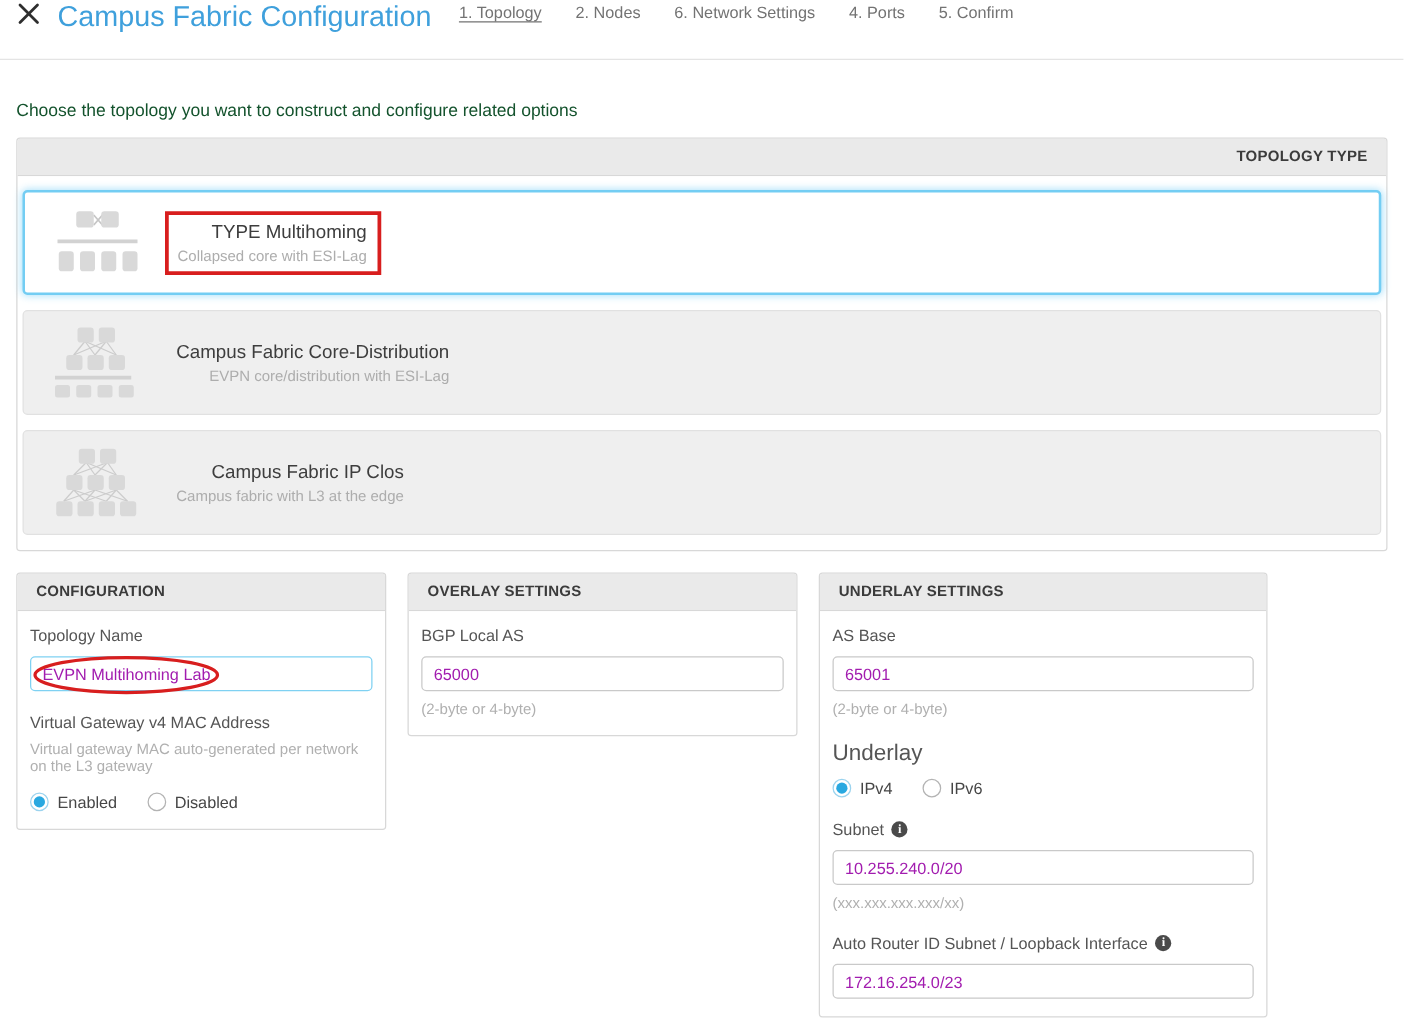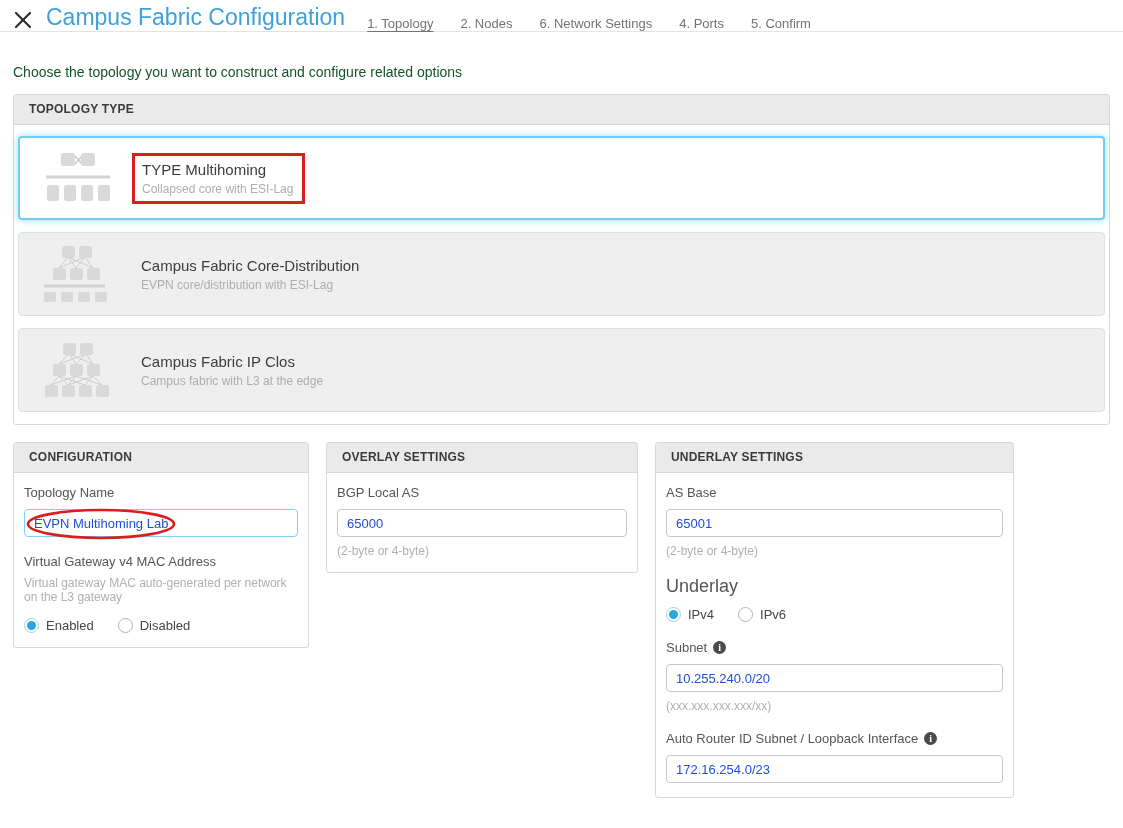--- a/index.html
+++ b/index.html
@@ -8,21 +8,21 @@
     font-family:"Liberation Sans","DejaVu Sans",sans-serif;
     color:#3c3c3c;
   }
   .viewport {
     position:relative; width:1123px; height:828px;
     overflow:hidden; background:#fff;
   }
 
   
   .app-header {
-    display:flex; align-items:flex-end; height:32px;
+    display:flex; align-items:flex-start; height:48px;
     padding:0 12px; border-bottom:1px solid #e4e4e4;
   }
   .close-btn {
     width:22px; height:22px; margin-right:12px; cursor:pointer;
     display:flex; align-items:center; justify-content:center;
   }
   .close-btn svg { display:block; }
   .app-title {
     font-size:23px; font-weight:400; color:#3fa0dc;
     margin-right:22px; white-space:nowrap;
@@ -41,21 +41,21 @@
   
   .panel {
     border:1px solid #d8d8d8; border-radius:3px; background:#fff;
   }
   .panel-header {
     background:#eaeaea; border-bottom:1px solid #d8d8d8;
     padding:7px 15px 8px; font-size:12px; font-weight:700;
     color:#3b3b3b; letter-spacing:.2px; border-radius:2px 2px 0 0;
   }
 
-  .topology-panel { margin:0 13px; }
+  .topology-panel { margin:0 13px;text-align:right; }
   .topology-body { padding:11px 4px 12px; }
 
   .topo-card {
     display:flex; align-items:center; height:84px;
     margin:0 0 12px; padding-left:24px; border-radius:4px; cursor:pointer;
     background:#efefef; border:1px solid #e1e1e1;
   }
   .topo-card:last-child { margin-bottom:0; }
   .topo-card.selected {
     background:#fff; border:2px solid #73cdf3;
@@ -81,21 +81,21 @@
   .panel-underlay { width:359px; }
   .panel-body { padding:12px 10px 14px; }
 
   .field-label {
     font-size:13px; color:#555; display:flex; align-items:center; gap:6px;
   }
   .text-input {
     width:100%; height:28px; margin-top:9px; padding:0 9px;
     border:1px solid #c9c9c9; border-radius:4px;
     font-family:"Liberation Sans","DejaVu Sans",sans-serif;
-    font-size:13px; color:#1d4ed8; background:#fff; outline:none;
+    font-size:13px; color:#a21caf; background:#fff; outline:none;
   }
   .text-input.focused { border-color:#7fd1f2; }
   .field-hint { margin-top:7px; font-size:12px; color:#b0b0b0; }
 
   .input-wrap { position:relative; }
   .annotation-ellipse {
     position:absolute; left:2px; top:8px; pointer-events:none;
   }
 
   .section-heading { margin-top:18px; font-size:18px; color:#555; font-weight:400; }

